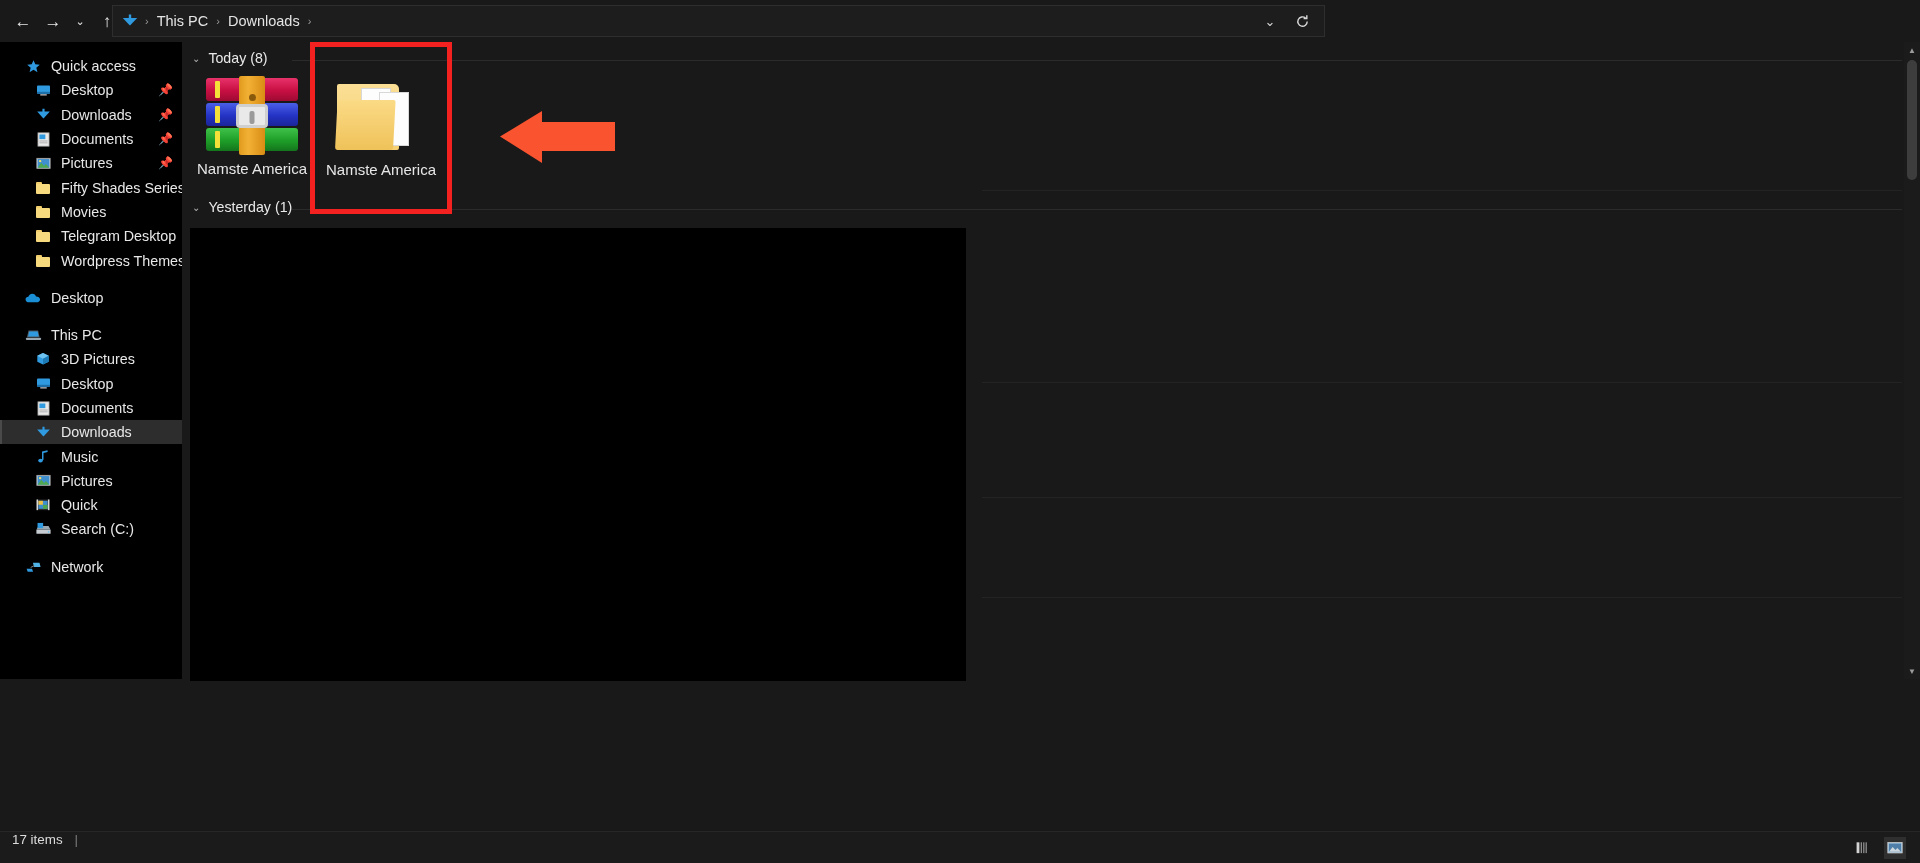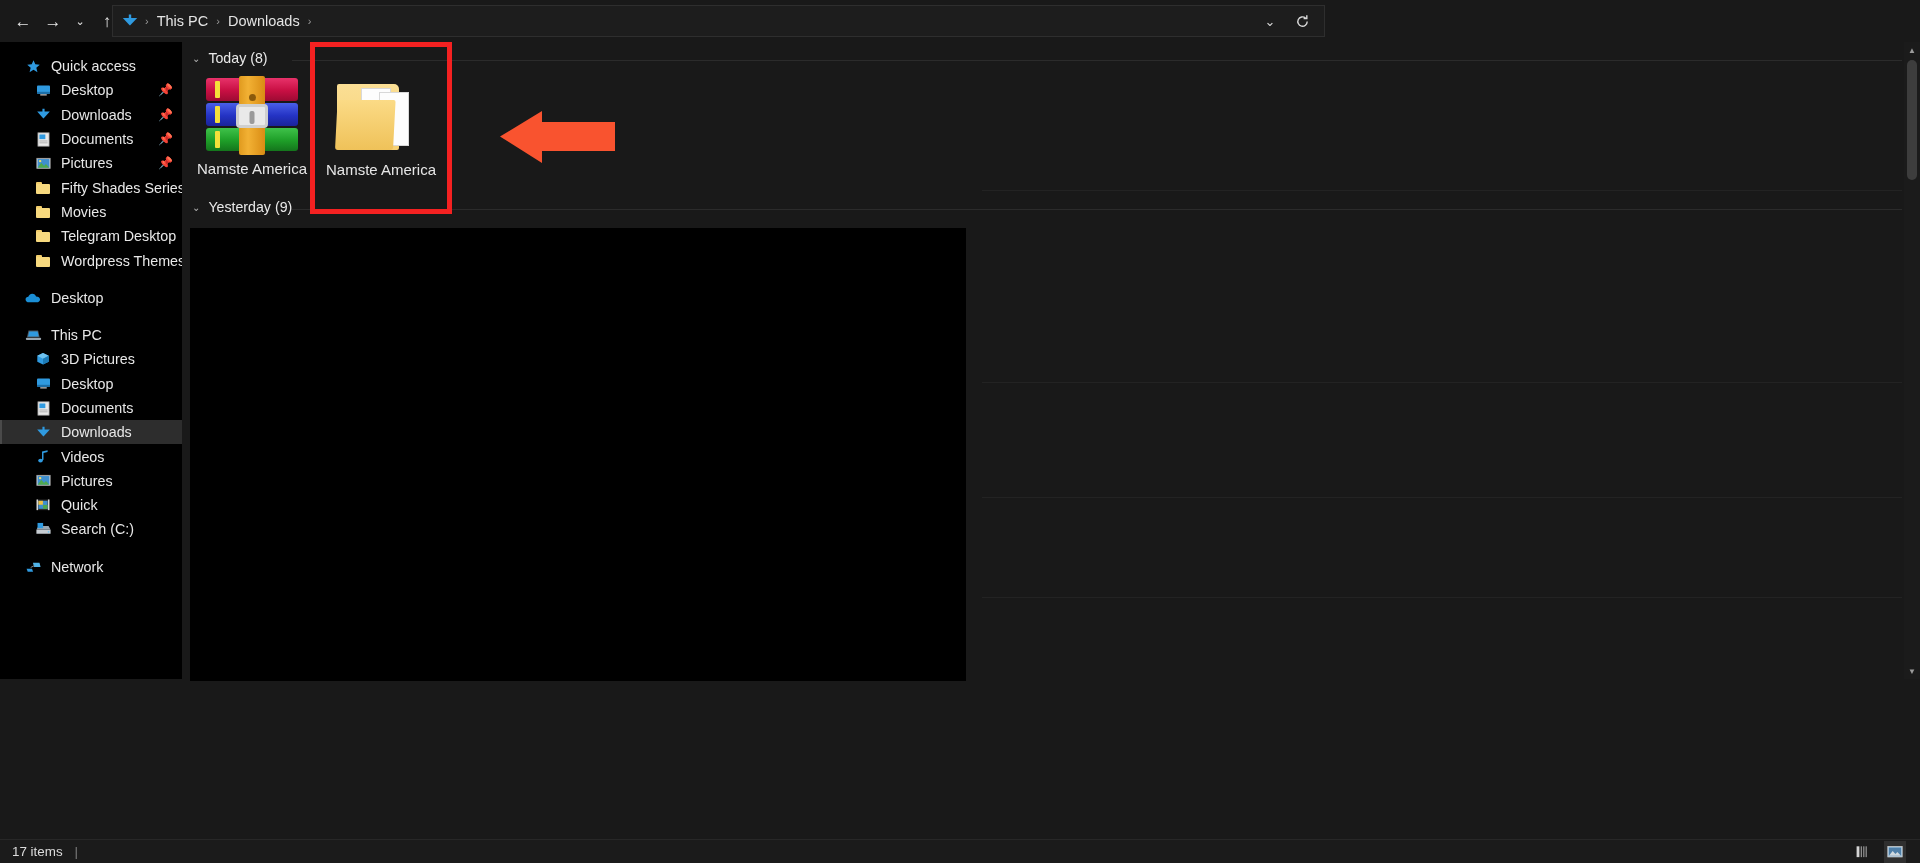--- a/index.html
+++ b/index.html
@@ -176,23 +176,23 @@
     display: flex; align-items: center; justify-content: center;
     color: #9b9b9b; font-size: 8px;
   }
   .vs-thumb {
     position: absolute; left: 3px; top: 18px; width: 10px; height: 120px;
     background: #3d3d3d; border-radius: 5px;
   }
 
   
   .statusbar {
-    position: absolute; left: 0; bottom: 0; width: 1920px; height: 24px;
+    position: absolute; left: 0; bottom: 0; width: 1920px; height: 32px;
     background: #1b1b1b; border-top: 1px solid #272727;
-    display: flex; align-items: center;
+    display: flex; 
   }
   .status-text { color: #dcdcdc; font-size: 13.4px; padding-left: 12px; }
   .status-sep { color: #7d7d7d; font-size: 13.4px; padding-left: 12px; }
   .status-right { margin-left: auto; display: flex; align-items: center; padding-right: 14px; gap: 10px; }
   .vbtn { width: 22px; height: 22px; display: flex; align-items: center; justify-content: center; }
   .vbtn.active { background: #2f2f2f; }
 </style>
 </head>
 <body>
 
@@ -399,21 +399,21 @@
       <span>Downloads</span>
     </div>
 
     <div class="side-item lvl1">
       <span class="si-icon">
         <svg width="13" height="15" viewBox="0 0 14 16">
           <path d="M5.4 12.2 L5.4 2.6 L11.4 1.2 L11.4 3.2 L7 4.3 L7 11.4 Z" fill="#2f9ae0"></path>
           <ellipse cx="3.8" cy="12.4" rx="2.5" ry="2" fill="#2f9ae0"></ellipse>
         </svg>
       </span>
-      <span>Videos</span>
+      <span>Music</span>
     </div>
 
     <div class="side-item lvl1">
       <span class="si-icon">
         <svg width="15" height="13" viewBox="0 0 16 14">
           <rect x="0.8" y="1.4" width="14.4" height="11" fill="#e4e4e4" stroke="#9b9b9b" stroke-width="0.8"></rect>
           <rect x="1.6" y="2.2" width="12.8" height="9.4" fill="#3f8fcf"></rect>
           <path d="M1.6 11.6 L5.6 6.2 L8.6 9.8 L10.6 7.6 L14.4 11.6 Z" fill="#4fa84f"></path>
           <circle cx="4.4" cy="4.4" r="1.3" fill="#f2e06a"></circle>
         </svg>
@@ -492,21 +492,21 @@
         <div class="back"></div>
         <div class="doc d1"></div>
         <div class="doc d2"></div>
         <div class="front"></div>
       </div>
       <div class="tile-label">Namste America</div>
     </div>
 
     <div class="group-hdr" style="left:10px; top:157px;">
       <span class="grp-chev">⌄</span>
-      <span>Yesterday (9)</span>
+      <span>Yesterday (1)</span>
     </div>
     <div class="grp-line" style="left:110px; top:167px; width:1610px;"></div>
 
     <div class="grp-line" style="left:800px; top:148px; width:920px; background:#232323;"></div>
     <div class="grp-line" style="left:800px; top:340px; width:920px; background:#232323;"></div>
     <div class="grp-line" style="left:800px; top:455px; width:920px; background:#232323;"></div>
     <div class="grp-line" style="left:800px; top:555px; width:920px; background:#232323;"></div>
 
     <div class="black-box" style="left:8px; top:186px; width:776px; height:453px;"></div>
 

